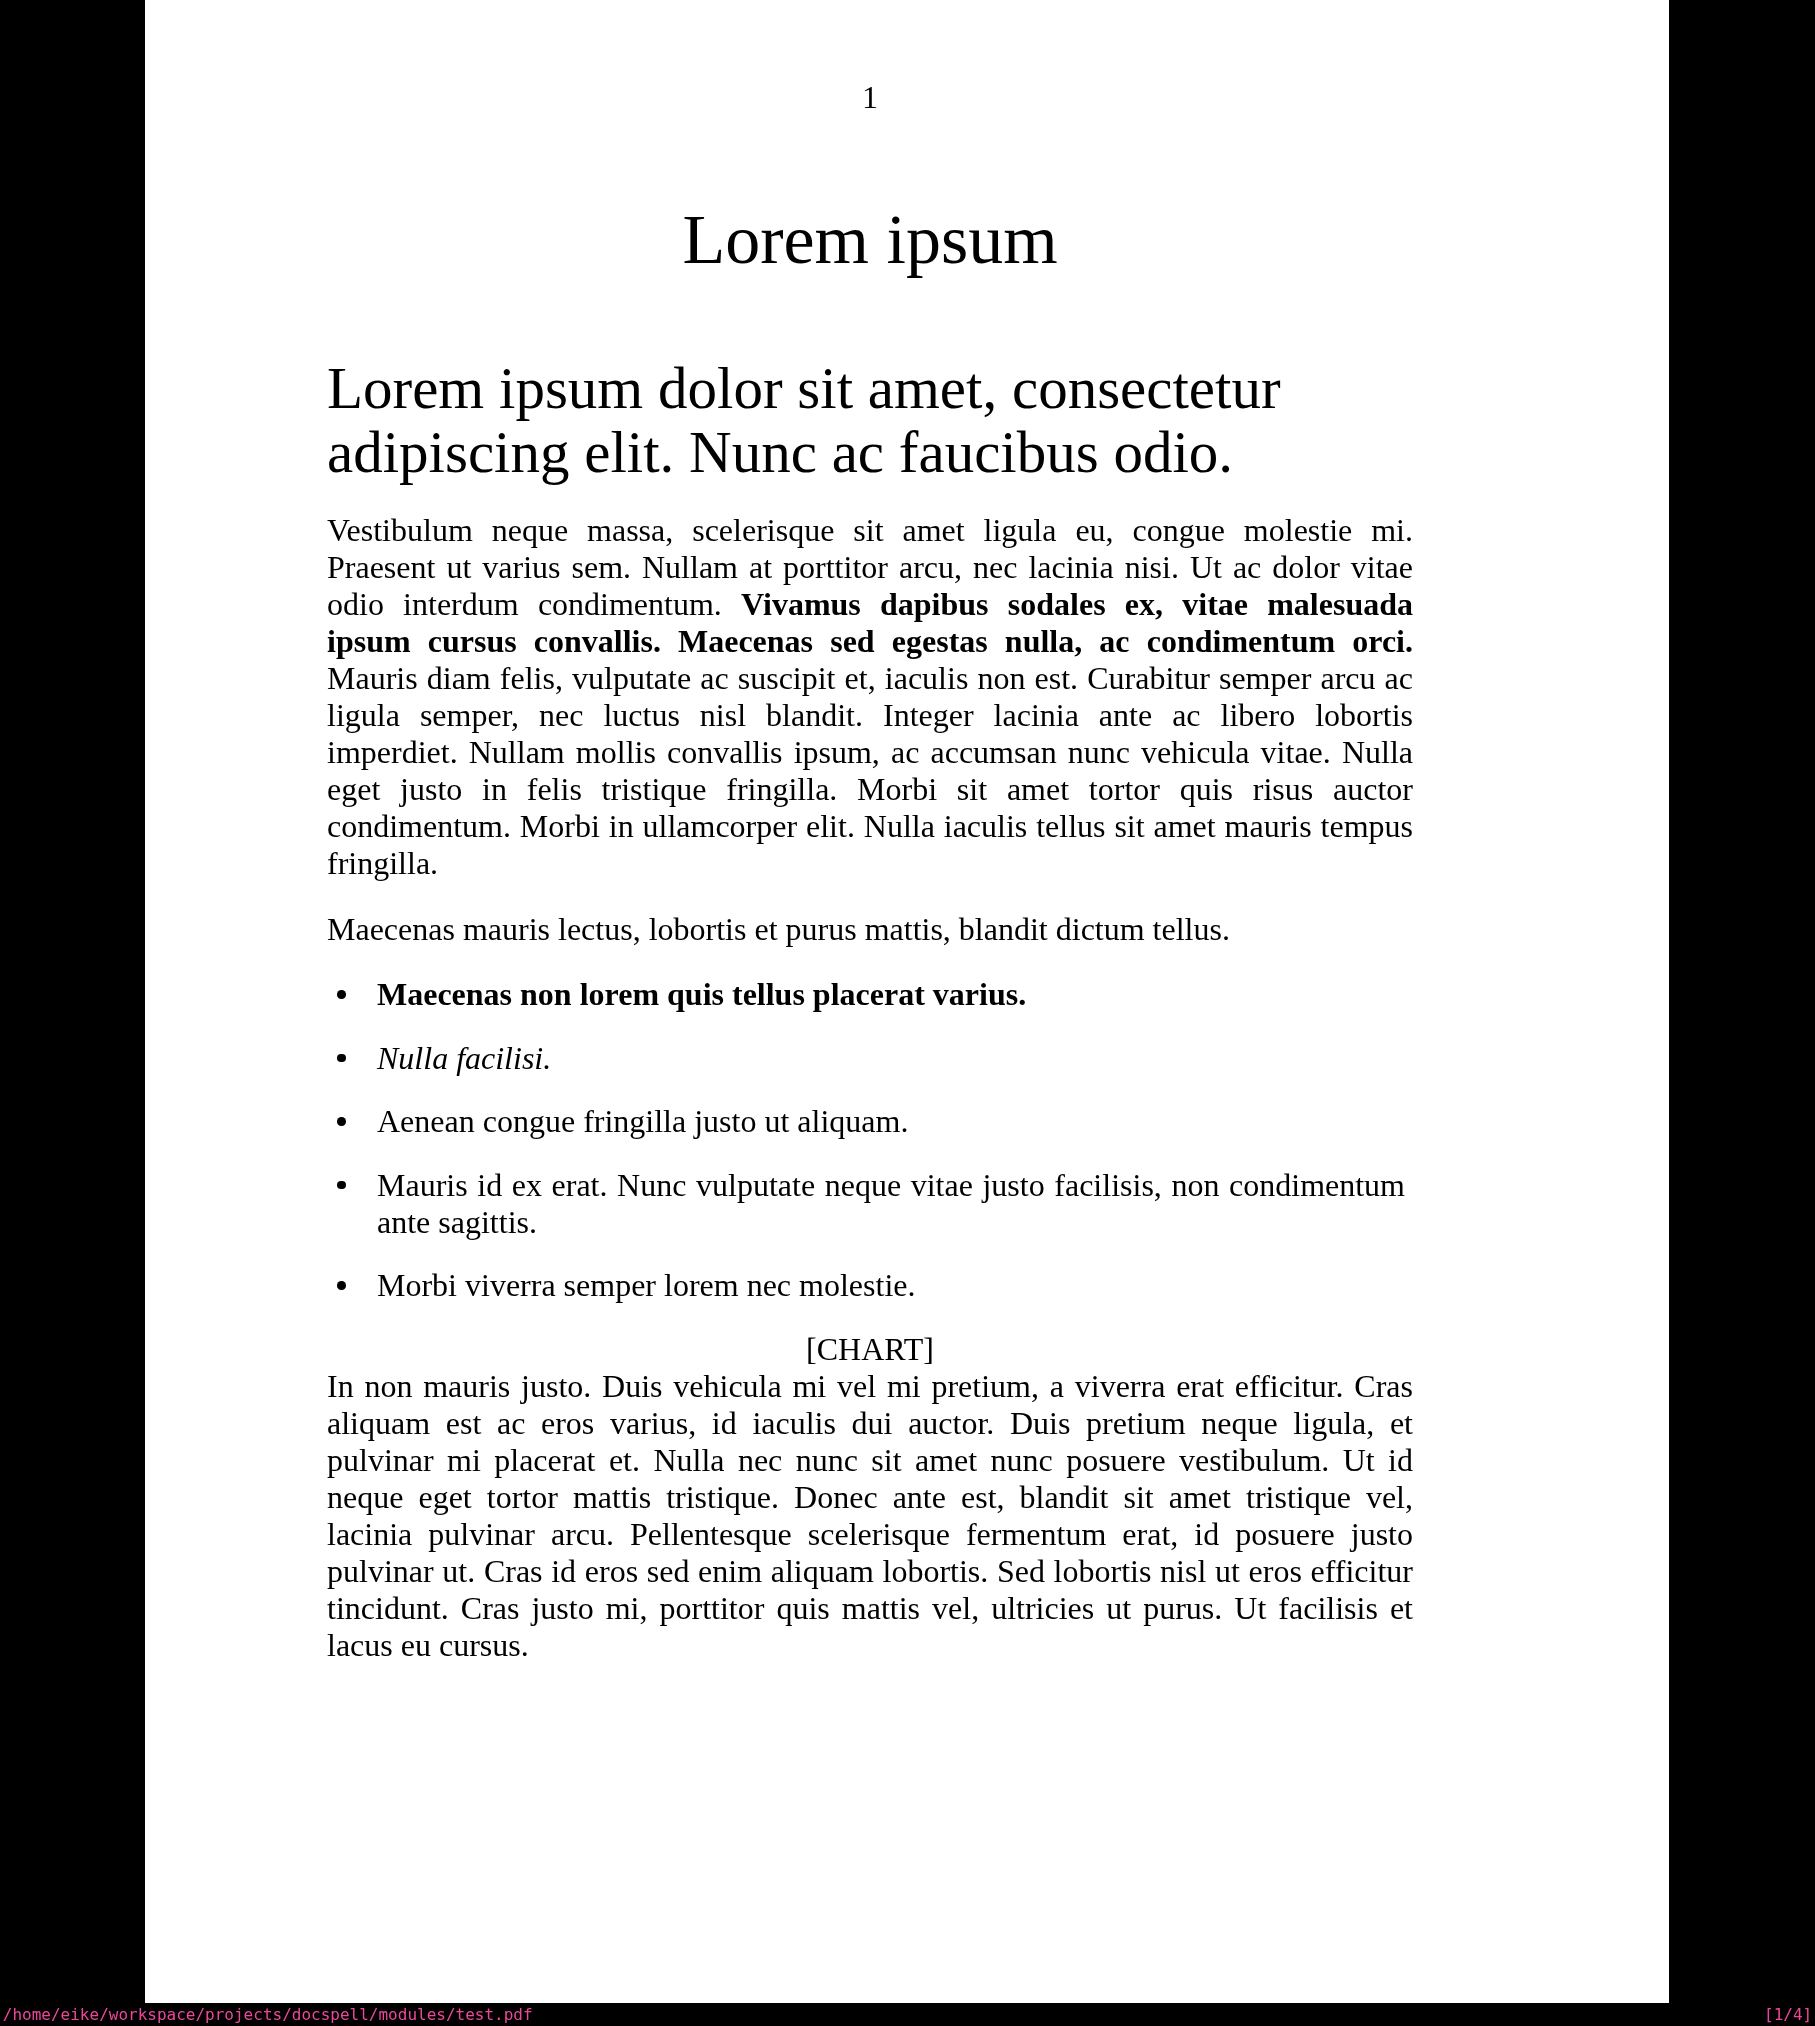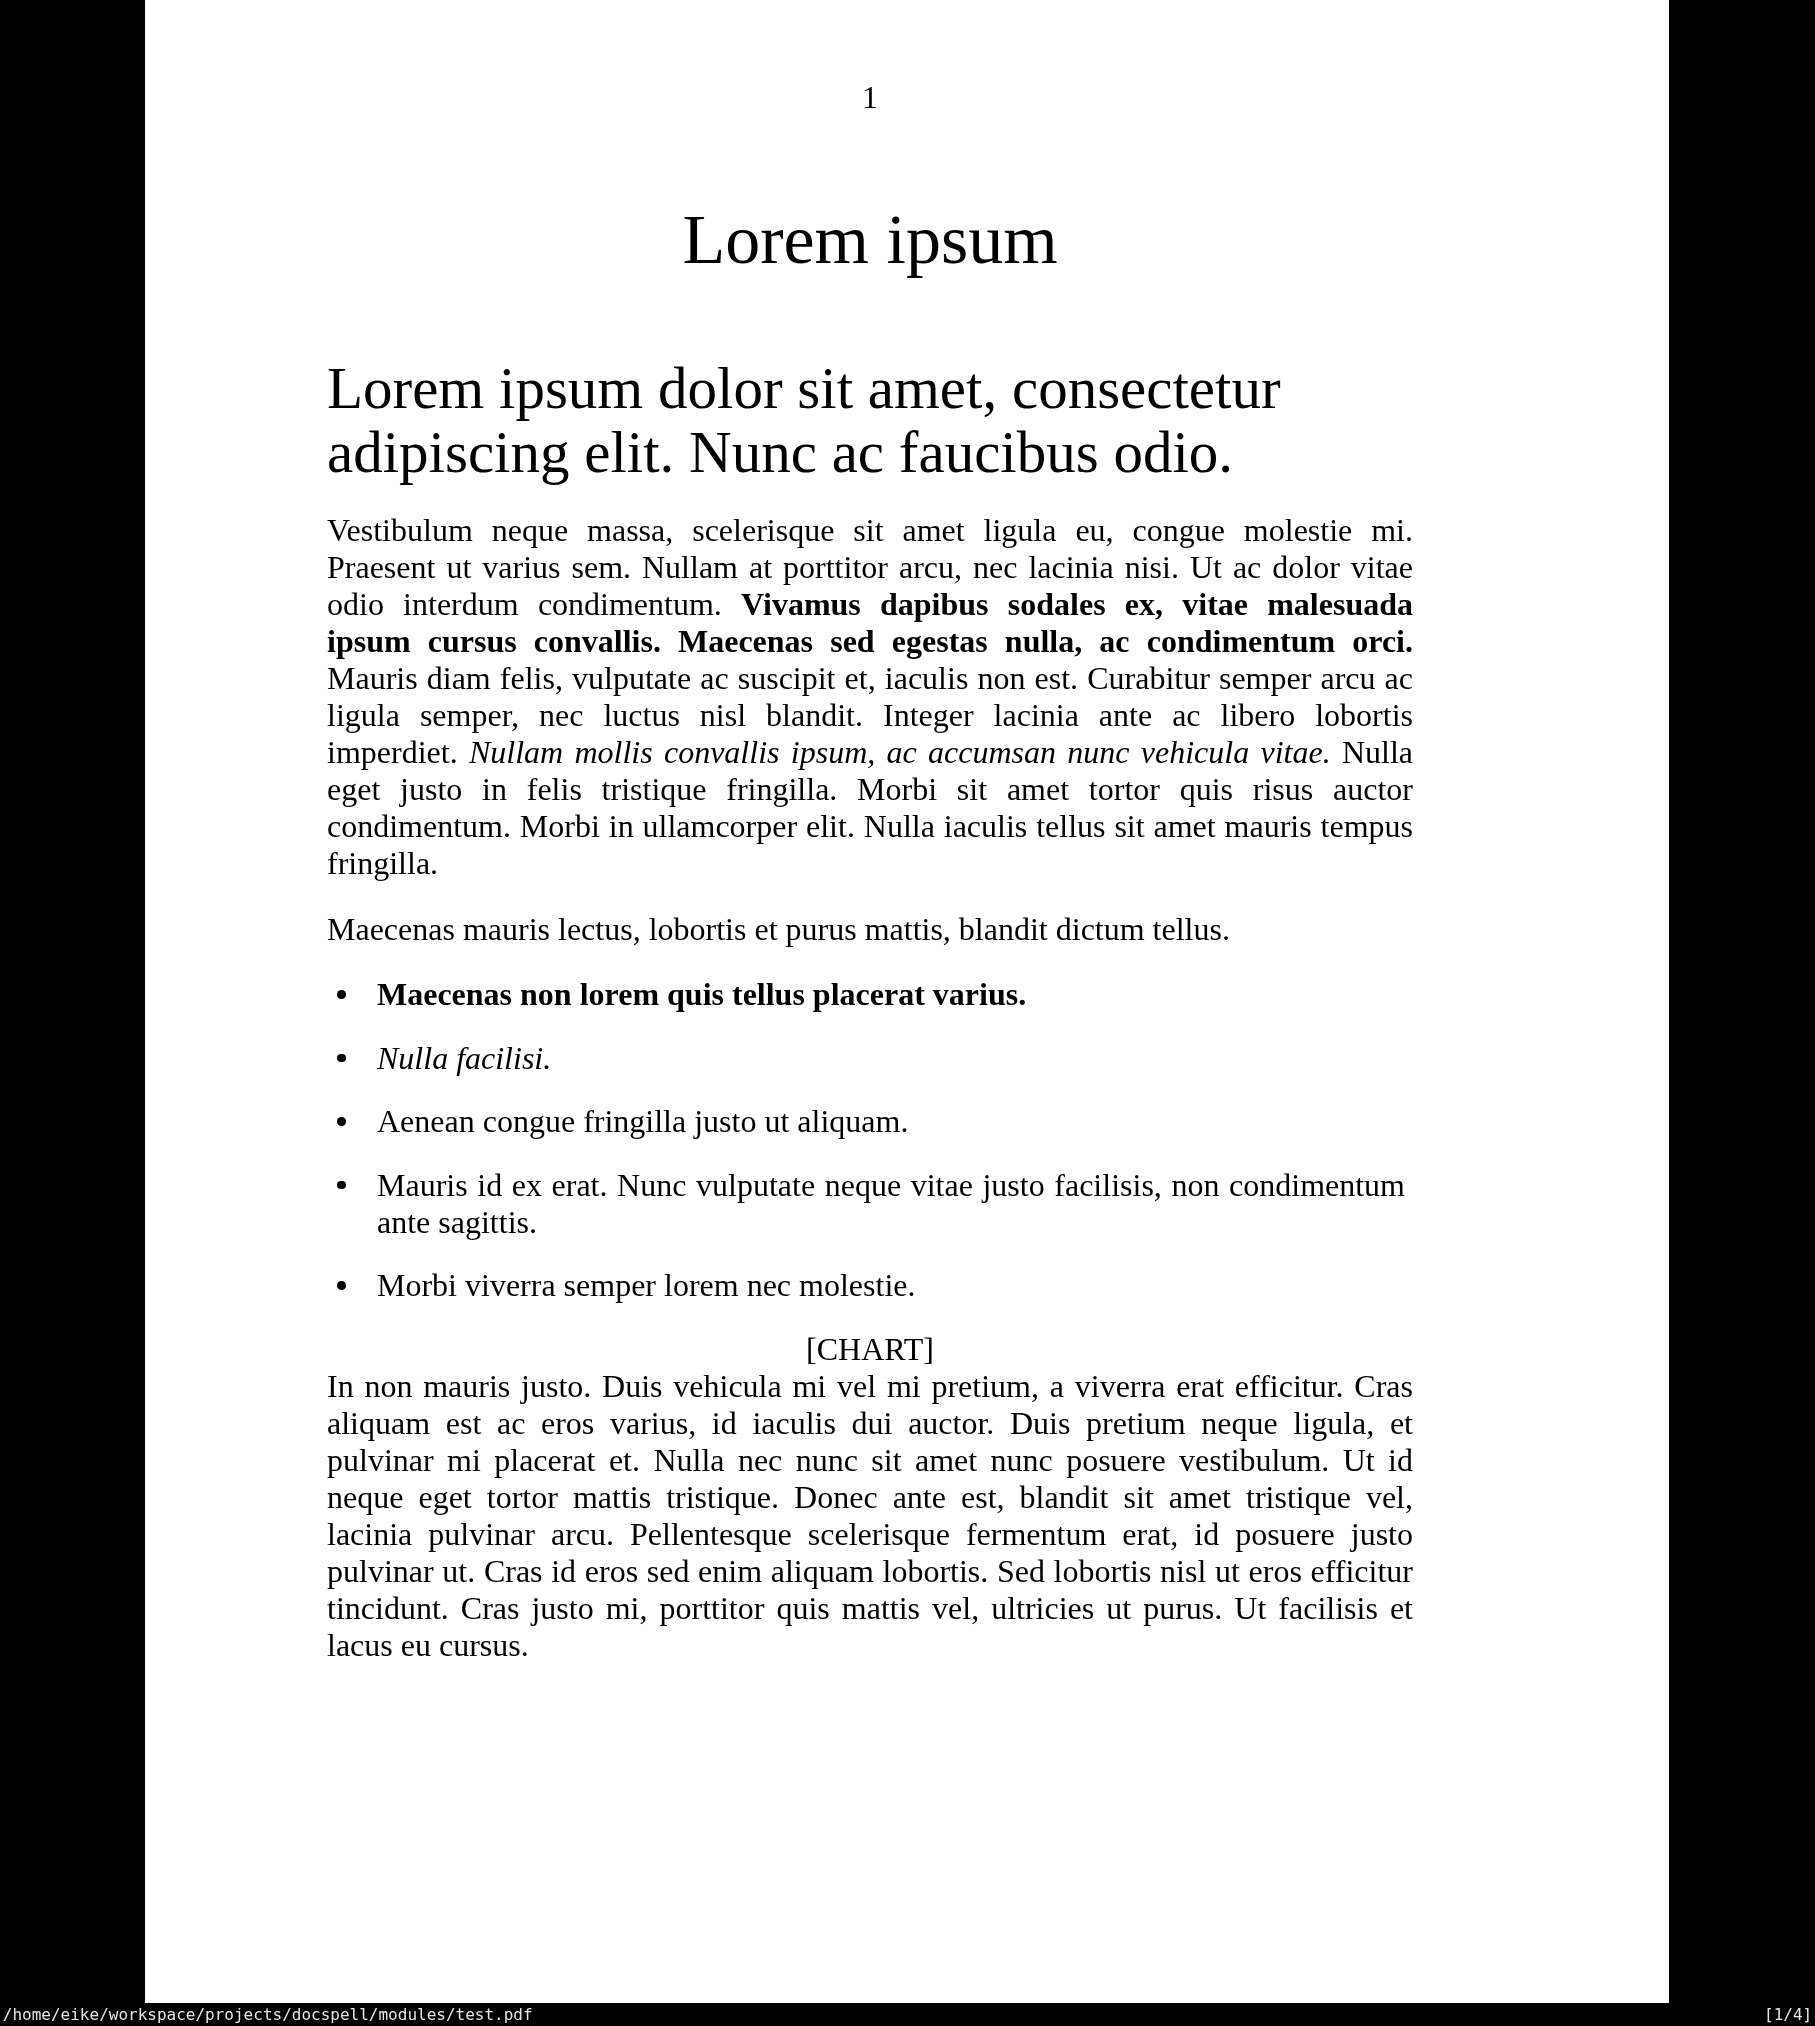--- a/index.html
+++ b/index.html
@@ -81,30 +81,30 @@
     left: 10.4px;
     top: 14px;
     width: 8.5px;
     height: 8.5px;
     border-radius: 50%;
     background: #000000;
   }
   ul.bullet-list li.bold { font-weight: bold; }
   ul.bullet-list li.italic { font-style: italic; }
   .seg-bold { font-weight: bold; }
-  .seg-italic { font-style: italic; }
+  .seg-italic { }
   
   .statusbar {
     position: absolute;
     left: 0;
     bottom: 0;
     width: 100%;
     height: 23px;
     background: #000000;
-    color: #e5e5e5;
+    color: #ec4899;
     font-family: "DejaVu Sans Mono", "Liberation Mono", monospace;
     font-size: 16px;
     display: flex;
     justify-content: space-between;
     align-items: center;
     box-sizing: border-box;
     padding: 0 2.8px;
     white-space: pre;
   }
 </style>

